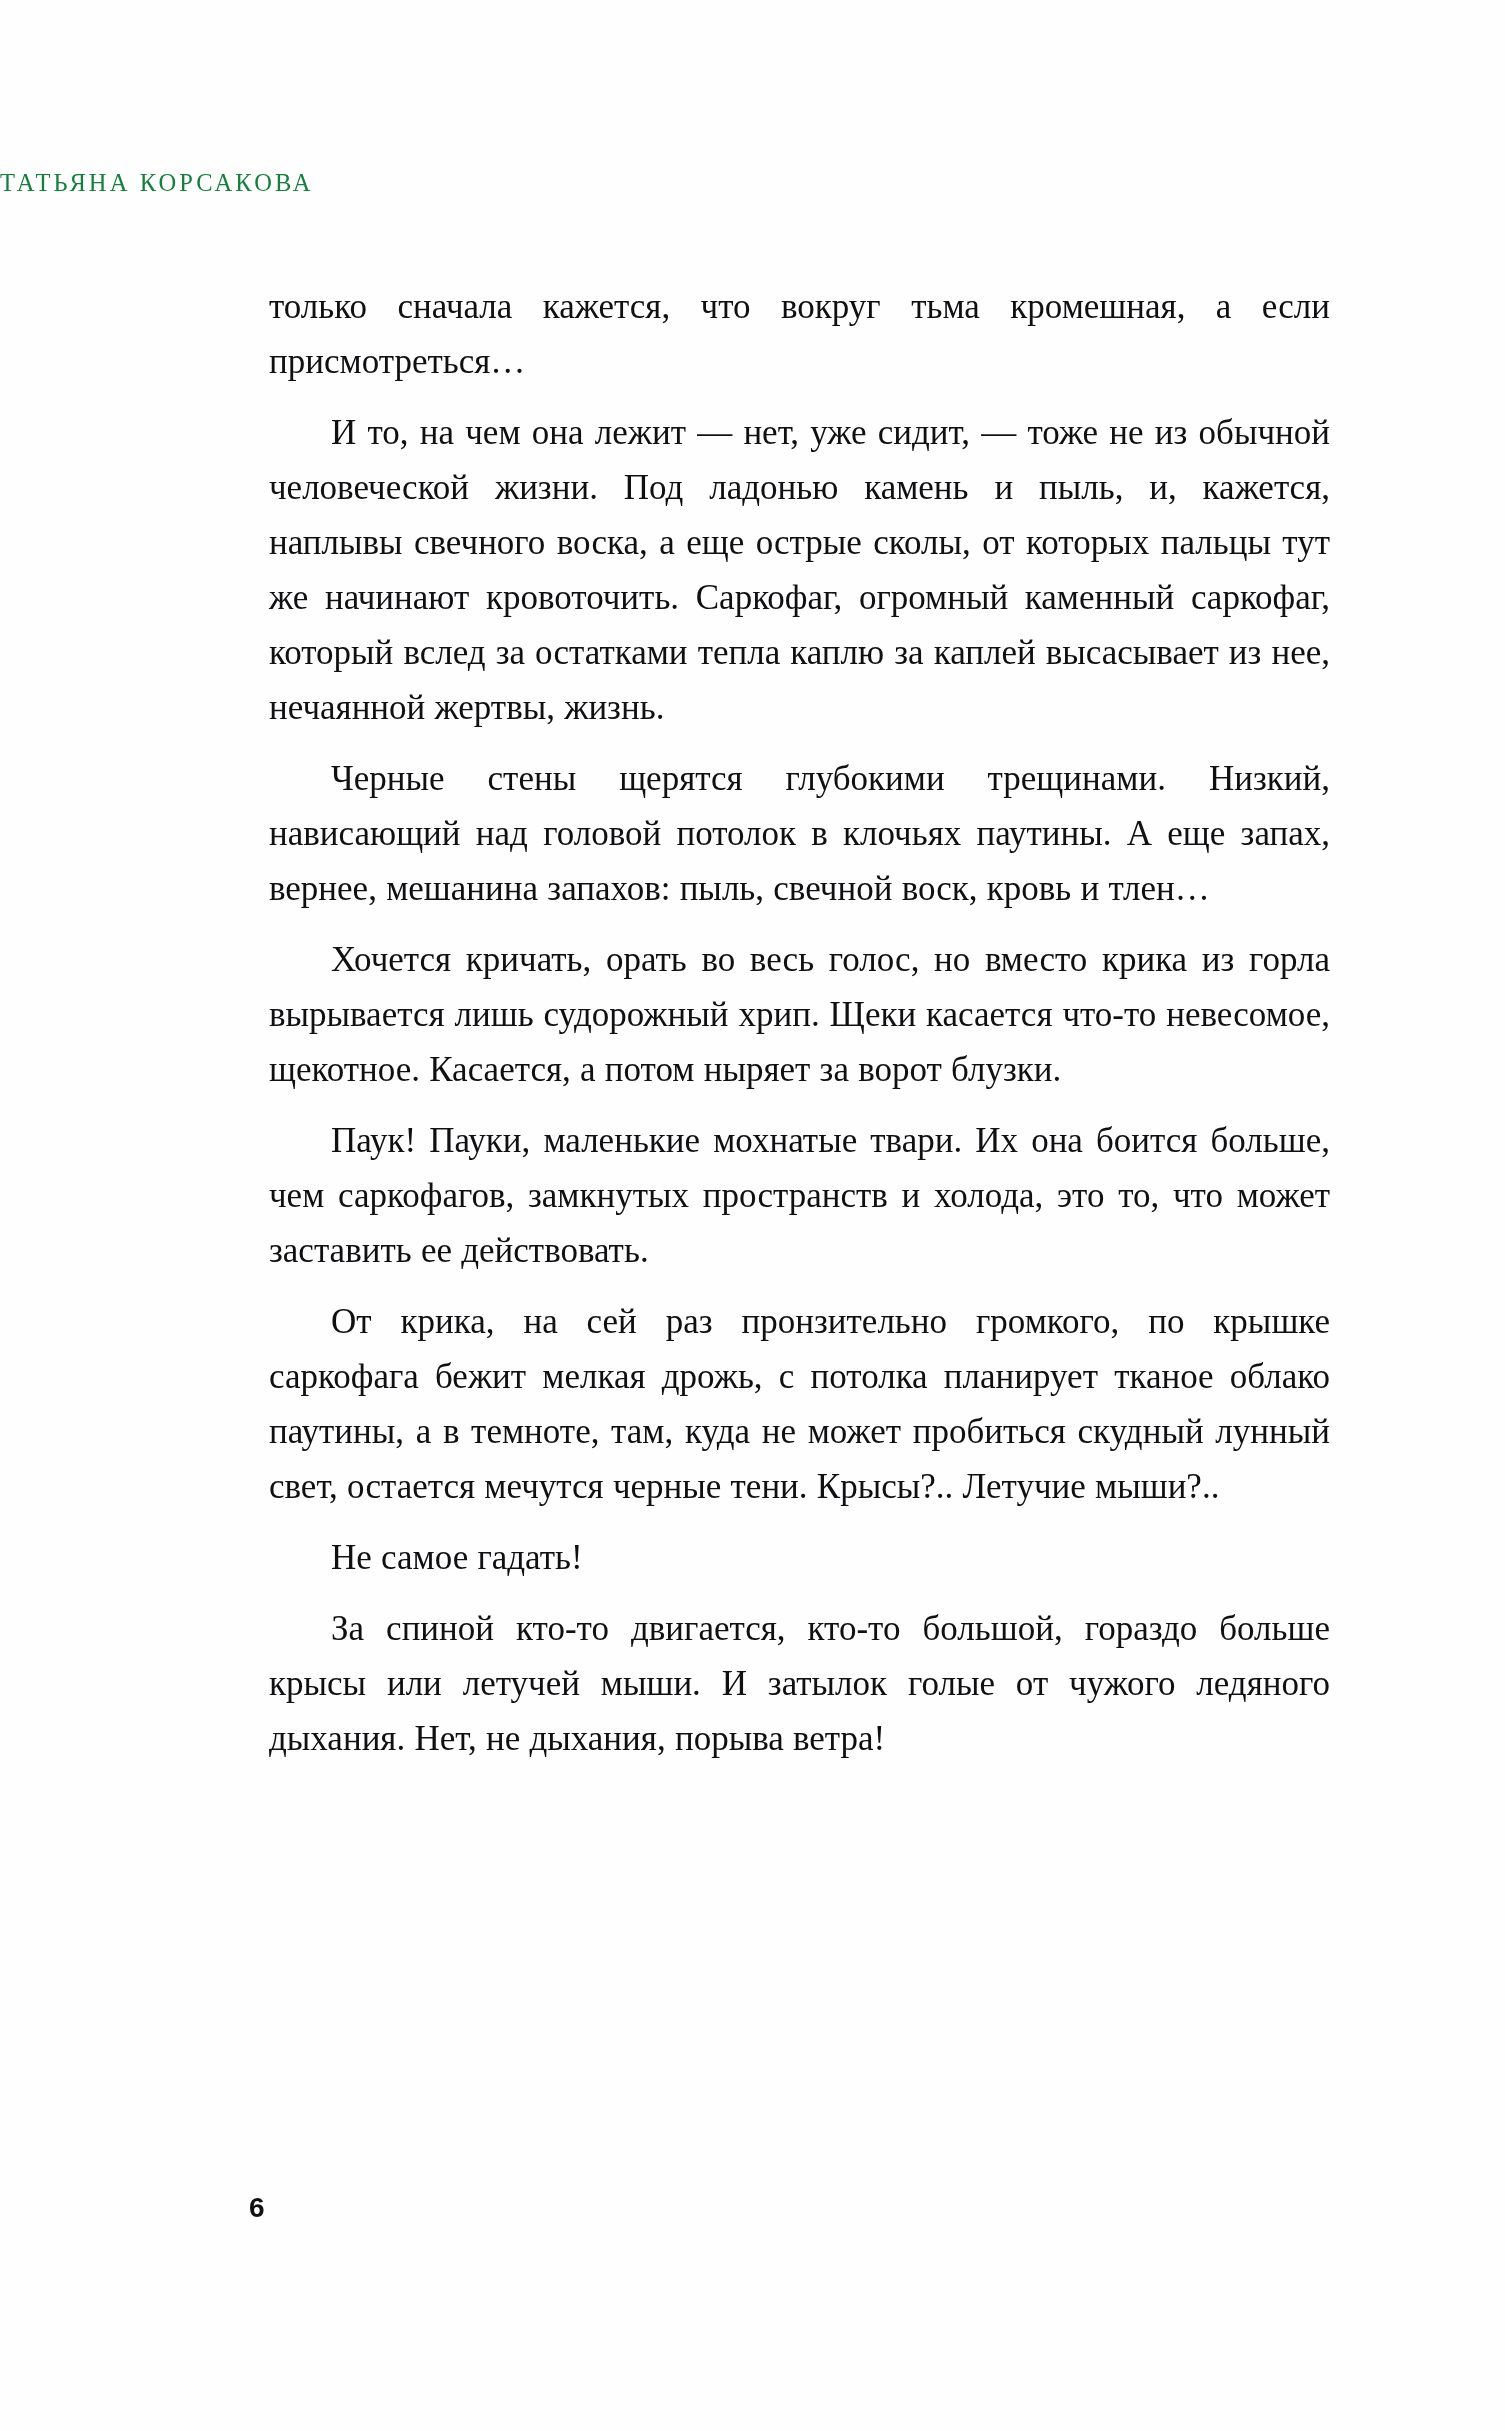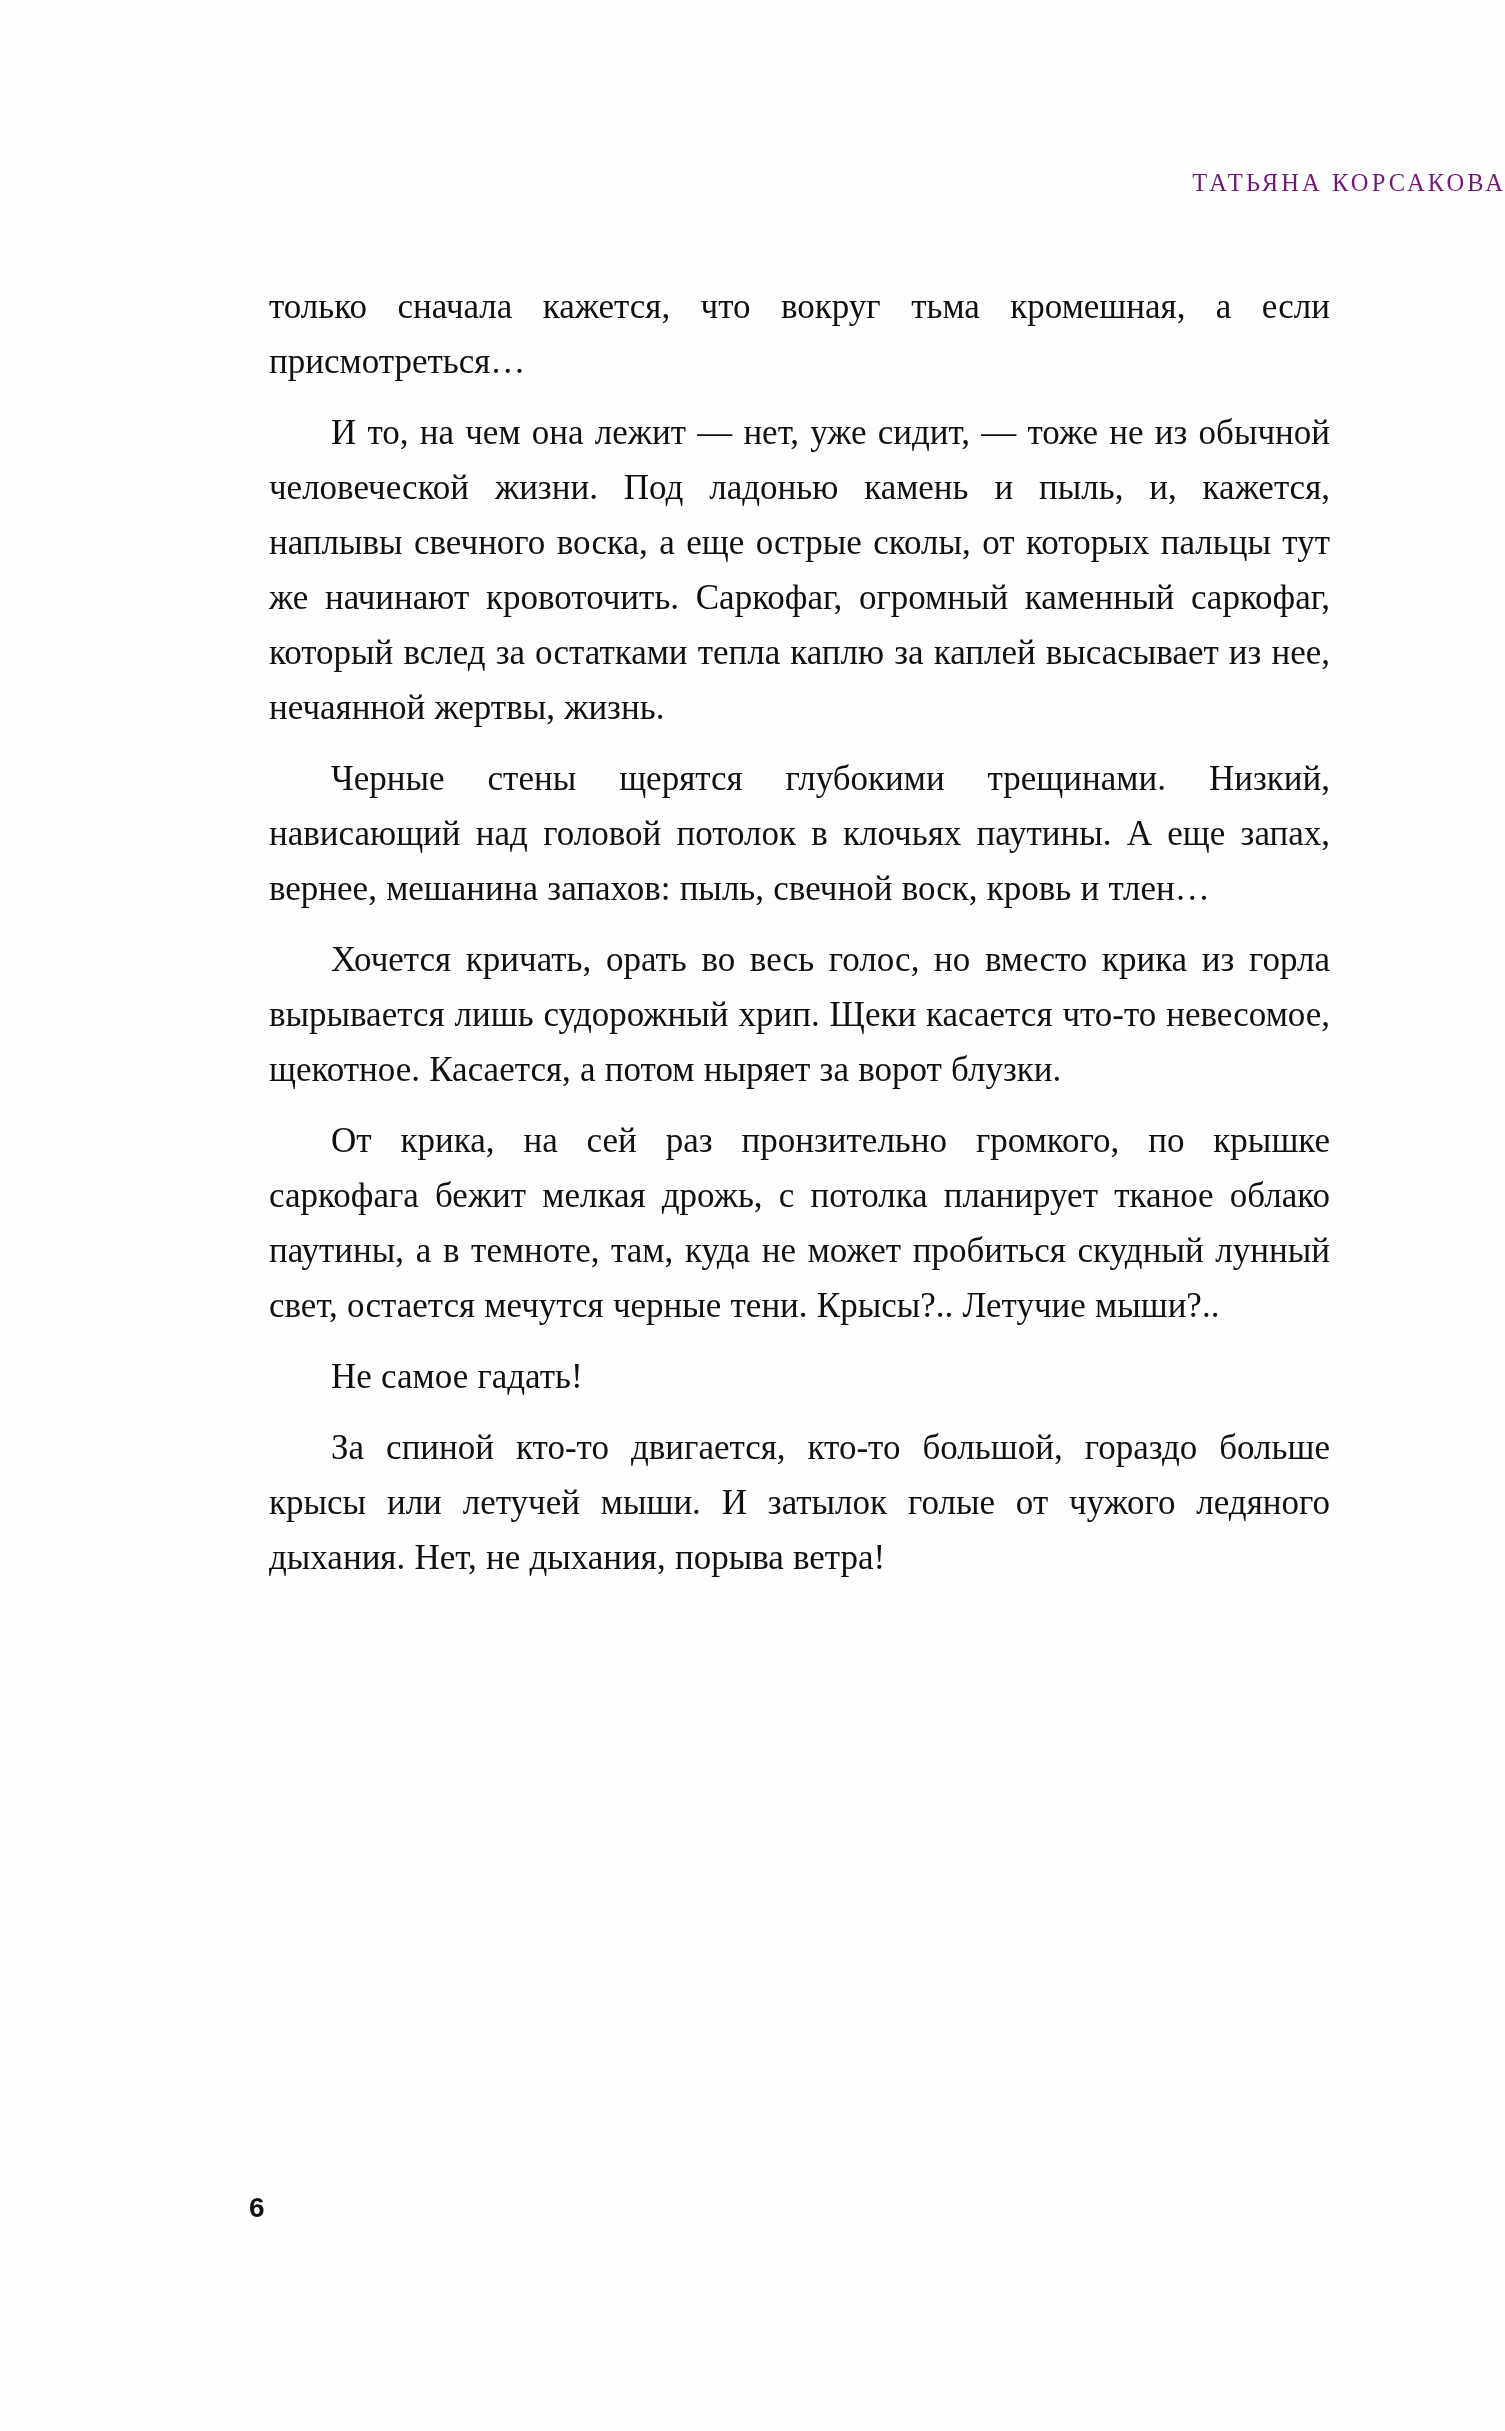--- a/index.html
+++ b/index.html
@@ -22,25 +22,25 @@
     inset: 0;
     background: #fefefe;
   }
 
   
   .running-head {
     position: absolute;
     top: 169px;
     left: 0;
     right: 0;
-    text-align: right;
+    text-align: left;
     font-family: "Liberation Serif", "DejaVu Serif", serif;
     font-size: 24.5px;
     letter-spacing: 3.1px;
-    color: #701a75;
+    color: #15803d;
     text-transform: uppercase;
     font-variant: small-caps;
     white-space: nowrap;
   }
 
   
   .text-block {
     position: absolute;
     top: 263px;
     left: 253px;
@@ -81,20 +81,21 @@
 
 <div class="page">
 
   <div class="running-head">Татьяна Корсакова</div>
 
   <div class="text-block">
     <p class="para cont">только сначала кажется, что вокруг тьма кромешная, а если присмотреться…</p>
     <p class="para">И то, на чем она лежит — нет, уже сидит, — тоже не из обычной человеческой жизни. Под ладонью камень и пыль, и, кажется, наплывы свечного воска, а еще острые сколы, от которых пальцы тут же начинают кровоточить. Саркофаг, огромный каменный саркофаг, который вслед за остатками тепла каплю за каплей высасывает из нее, нечаянной жертвы, жизнь.</p>
     <p class="para">Черные стены щерятся глубокими трещинами. Низкий, нависающий над головой потолок в клочьях паутины. А еще запах, вернее, мешанина запахов: пыль, свечной воск, кровь и тлен…</p>
     <p class="para">Хочется кричать, орать во весь голос, но вместо крика из горла вырывается лишь судорожный хрип. Щеки касается что-то невесомое, щекотное. Касается, а потом ныряет за ворот блузки.</p>
+    <p class="para">Паук! Пауки, маленькие мохнатые твари. Их она боится больше, чем саркофагов, замкнутых пространств и холода, это то, что может заставить ее действовать.</p>
     <p class="para">От крика, на сей раз пронзительно громкого, по крышке саркофага бежит мелкая дрожь, с потолка планирует тканое облако паутины, а в темноте, там, куда не может пробиться скудный лунный свет, остается мечутся черные тени. Крысы?.. Летучие мыши?..</p>
     <p class="para">Не самое гадать!</p>
     <p class="para">За спиной кто-то двигается, кто-то большой, гораздо больше крысы или летучей мыши. И затылок голые от чужого ледяного дыхания. Нет, не дыхания, порыва ветра!</p>
   </div>
 
   <div class="folio">6</div>
 
 </div>
 
 

